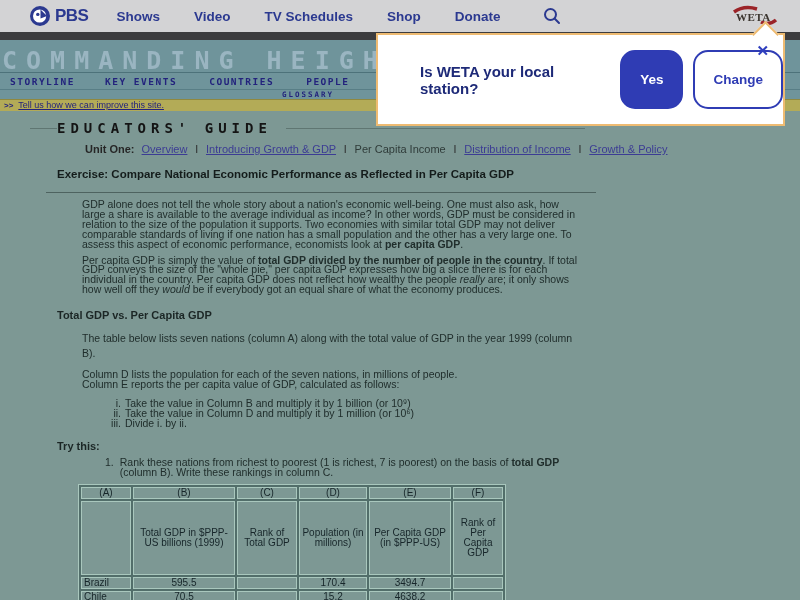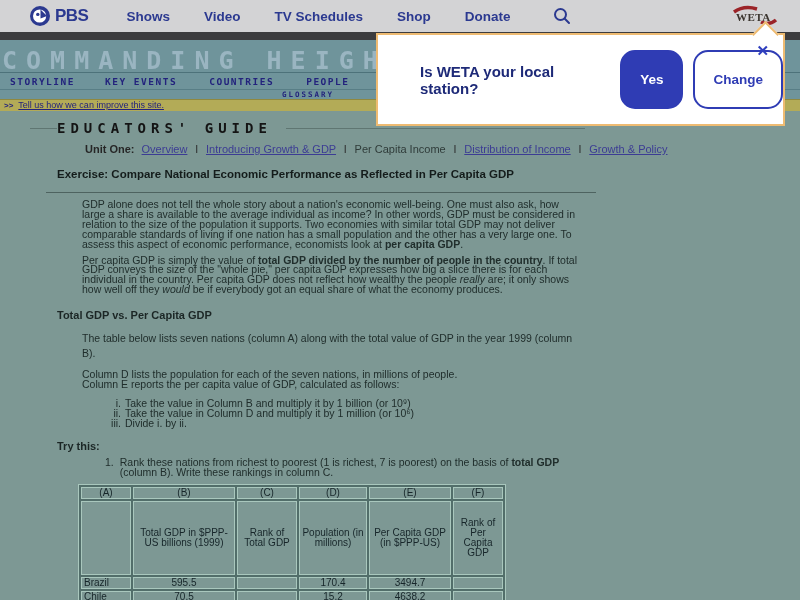--- a/index.html
+++ b/index.html
@@ -3,21 +3,21 @@
 <meta charset="utf-8">
 <style>
   html,body{margin:0;padding:0;}
   .screen{position:relative;width:800px;height:600px;overflow:hidden;background:#7d9894;
           font-family:"Liberation Sans",sans-serif;}
 
   
   .site-header{height:32px;background:#d3d3d5;display:flex;align-items:center;padding-left:30px;box-sizing:border-box;position:relative;}
   .pbs-logo{display:flex;align-items:center;gap:5px;cursor:pointer;}
   .pbs-word{font-size:17px;font-weight:bold;color:#2b3990;letter-spacing:-0.5px;}
-  .top-nav{display:flex;align-items:center;margin-left:38px;text-align:right;}
+  .top-nav{display:flex;align-items:center;margin-left:28px;text-align:right;}
   .top-nav-item{font-size:13.5px;font-weight:bold;color:#2b3990;margin-right:34px;cursor:pointer;}
   .search-btn{margin-left:8px;cursor:pointer;display:flex;align-items:center;}
   .weta-logo{position:absolute;right:22px;top:4px;width:48px;height:24px;cursor:pointer;}
 
   
   .dark-strip{height:8px;background:#3c3c3e;}
 
   
   .banner{height:32px;background:#6f949b;position:relative;overflow:hidden;}
   .banner-title{position:absolute;left:2px;top:6px;white-space:nowrap;

